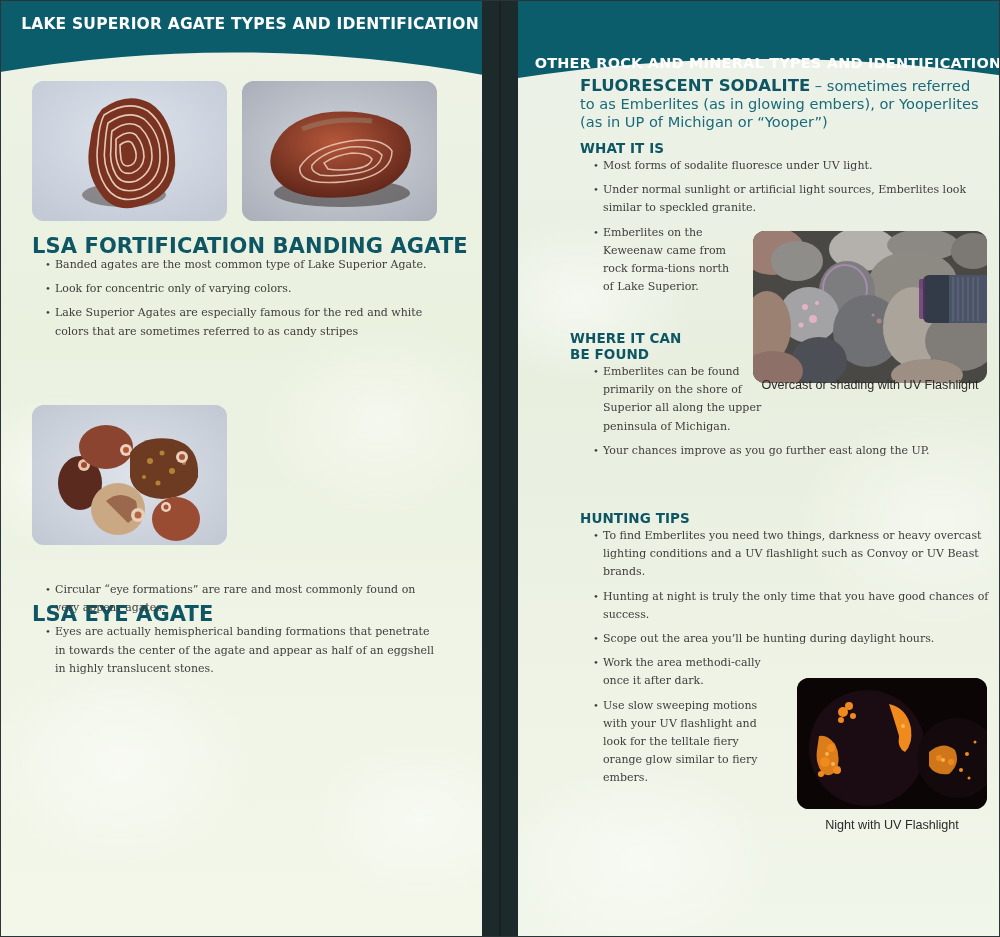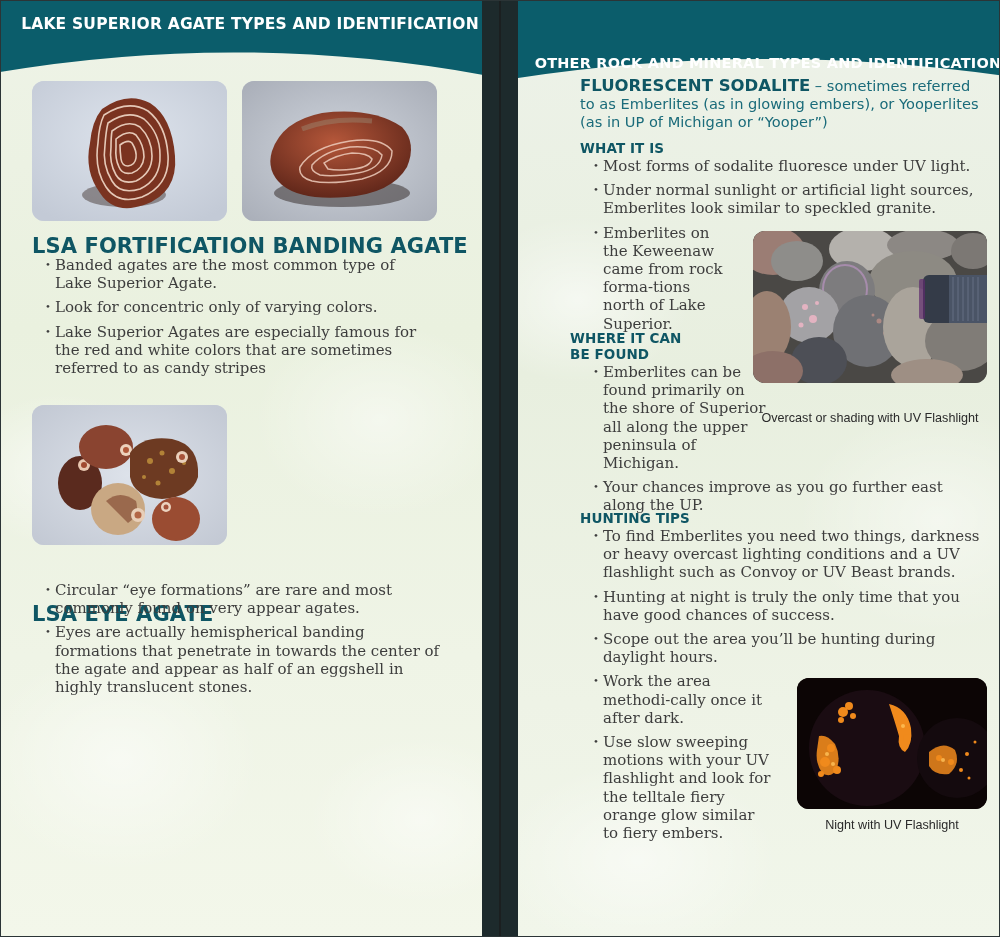--- a/index.html
+++ b/index.html
@@ -41,21 +41,21 @@
   .sec-heading {
     position: absolute; font-family: "DejaVu Sans", sans-serif; font-weight: 700;
     color: #0f5664; letter-spacing: 0.1px;
   }
   .h-big { font-size: 21px; text-align: right; }
   .h-sub { font-size: 13.5px; line-height: 16px; }
 
   ul.bullets { position: absolute; list-style: none; }
   ul.bullets li {
     position: relative; padding-left: 9px; margin-bottom: 6px;
-    font-family: "DejaVu Serif", serif; font-size: 15px; line-height: 18.2px; color: #3d3d3d;
+    font-family: "DejaVu Serif", serif; font-size: 11px; line-height: 18.2px; color: #3d3d3d;
   }
   ul.bullets li::before {
     content: "•"; position: absolute; left: -1px; top: 0; font-size: 10px; color: #3d3d3d;
   }
 
   .intro {
     position: absolute; left: 62px; top: 77px; width: 405px;
     font-family: "DejaVu Sans", sans-serif; color: #1a6b7a; font-size: 14.6px; line-height: 18px;
   }
   .intro .strong { font-weight: 700; color: #0f5664; font-size: 16.5px; }
@@ -227,21 +227,21 @@
           <line x1="200" y1="46" x2="200" y2="90"></line>
             <line x1="205" y1="46" x2="205" y2="90"></line>
             <line x1="210" y1="46" x2="210" y2="90"></line>
             <line x1="215" y1="46" x2="215" y2="90"></line>
             <line x1="220" y1="46" x2="220" y2="90"></line>
             <line x1="225" y1="46" x2="225" y2="90"></line>
         </g>
         <rect x="166" y="48" width="6" height="40" rx="2" fill="#5e2b6e" opacity="0.7"></rect>
       </svg>
     </div>
-    <div class="caption" style="left:232px; top:411px; width:240px;">Overcast or shading with UV Flashlight</div>
+    <div class="caption" style="left:232px; top:378px; width:240px;">Overcast or shading with UV Flashlight</div>
 
     <div class="sec-heading h-sub" style="left:52px; top:330px;">
       <div>WHERE IT CAN</div>
       <div>BE FOUND</div>
     </div>
     <ul class="bullets" style="left:76px; top:363px; width:390px;">
       <li style="width:175px;">Emberlites can be found primarily on the shore of Superior all along the upper peninsula of Michigan.</li>
       <li style="width:370px;">Your chances improve as you go further east along the UP.</li>
     </ul>
 

